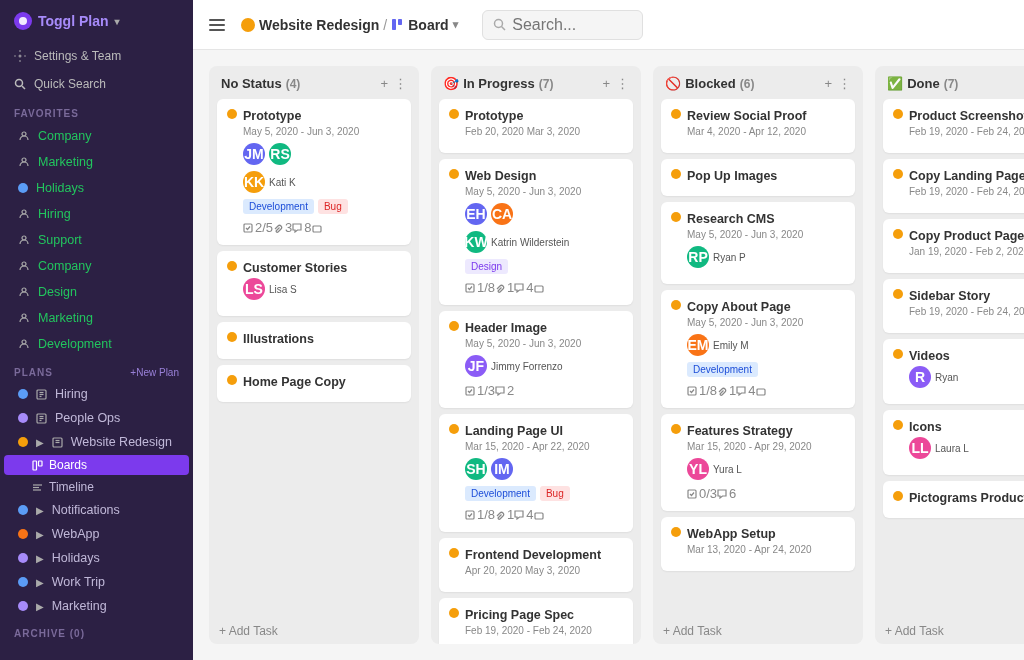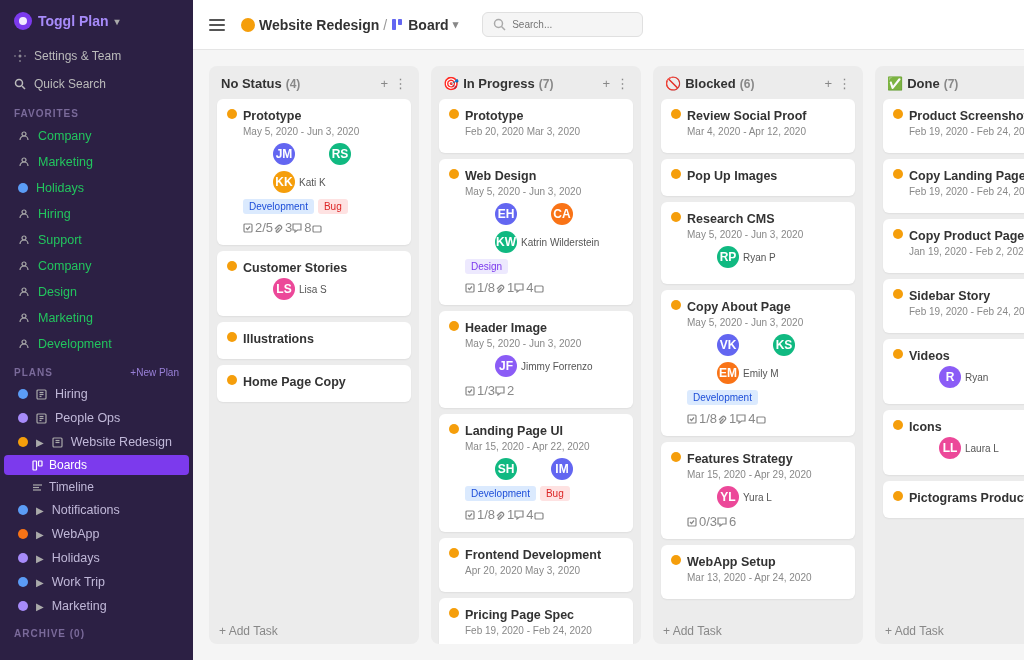--- a/index.html
+++ b/index.html
@@ -279,28 +279,27 @@
       align-items: center;
       gap: 4px;
       margin-bottom: 6px;
       padding-left: 16px;
       flex-wrap: wrap;
     }
     .avatar {
       width: 22px;
       height: 22px;
       border-radius: 50%;
-      font-size: 12px;
+      font-size: 14px;
       font-weight: 700;
       display: flex;
       align-items: center;
       justify-content: center;
       color: #fff;
       flex-shrink: 0;
-      margin-left: 30px;
     }
     .avatar-name {
       font-size: 10px;
       color: #555;
     }
 
     .card-tags {
       display: flex;
       gap: 4px;
       flex-wrap: wrap;
@@ -546,21 +545,21 @@
           </svg>
         <span>Board</span>
         <span style="font-size:11px;color:#888;cursor:pointer;">▾</span>
       </div>
     </div>
     <div class="topbar-search">
       <svg width="13" height="13" viewBox="0 0 13 13" fill="none" stroke="#aaa" stroke-width="1.5">
           <circle cx="5.5" cy="5.5" r="4"></circle>
           <line x1="8.5" y1="8.5" x2="12" y2="12"></line>
         </svg>
-      <input type="text" style="border: none; background: transparent; outline: none; font-size: 10px; color: rgb(102, 102, 102); width: 120px;" placeholder="Search...">
+      <input type="text" style="border: none; background: transparent; outline: none; font-size: 16px; color: rgb(102, 102, 102); width: 120px;" placeholder="Search...">
     </div>
   </div>
 
   <div class="board-area">
 
     <div class="column">
       <div class="col-header">
         <div class="col-title">
           <span>No Status</span>
           <span class="col-count">(4)</span>
@@ -836,24 +835,20 @@
           </div>
         </div>
 
         <div class="card">
           <div class="card-title">
             <div class="card-dot" style="background:#f59e0b;"></div>
             <span>Copy About Page</span>
           </div>
           <div class="card-date">May 5, 2020 - Jun 3, 2020</div>
           <div class="card-avatars">
-            <div class="avatar" style="background:#6366f1;">VK</div>
-            <div class="avatar" style="background:#10b981;">KS</div>
-          </div>
-          <div class="card-avatars">
             <div class="avatar" style="background:#f97316;">EM</div>
             <span class="avatar-name">Emily M</span>
           </div>
           <div class="card-tags">
             <span class="tag tag-dev">Development</span>
           </div>
           <div class="card-meta">
             <div class="card-meta-item">
               <svg width="10" height="10" viewBox="0 0 10 10" fill="none" stroke="#888" stroke-width="1.2">
                   <rect x="1" y="1" width="8" height="8" rx="1"></rect>

